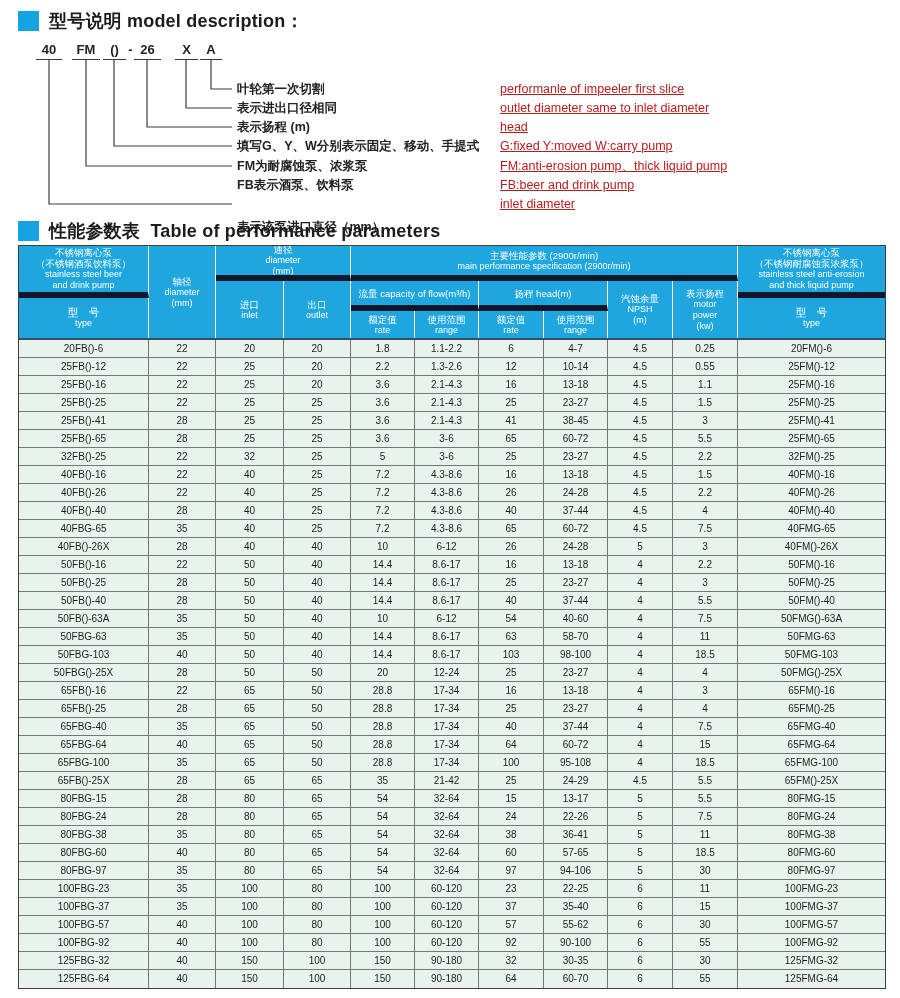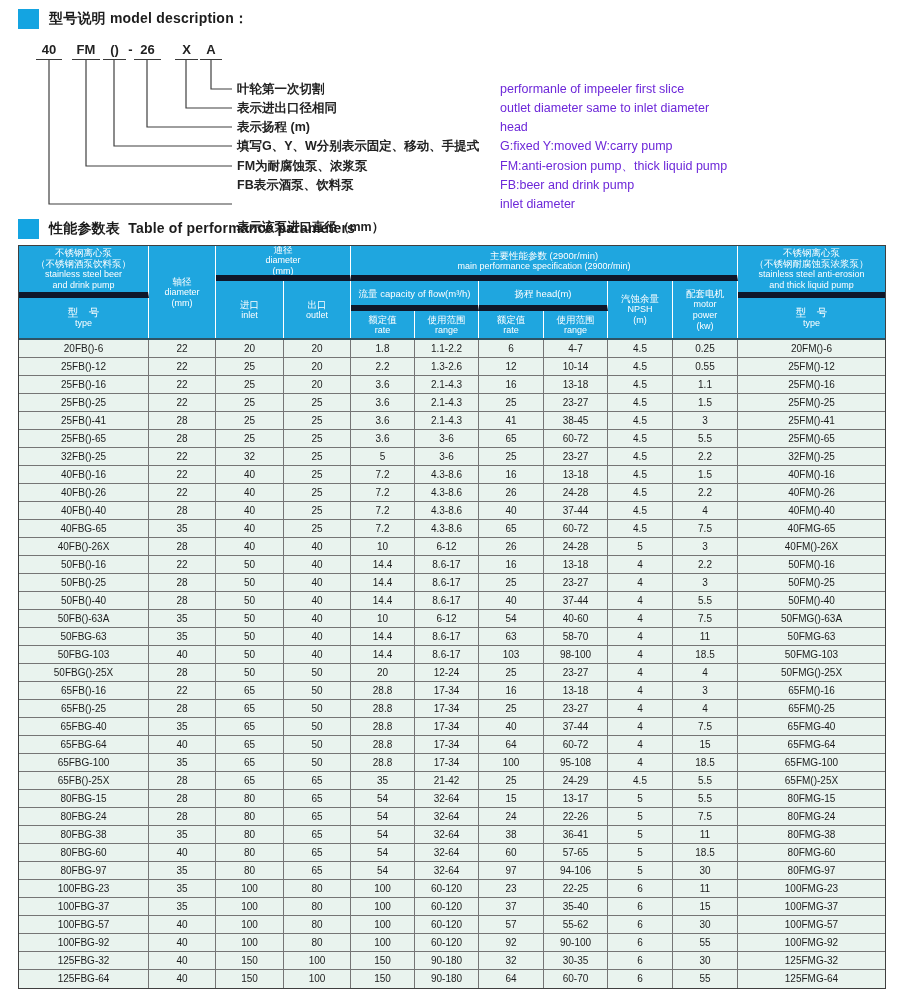--- a/index.html
+++ b/index.html
@@ -3,33 +3,33 @@
 <meta charset="utf-8">
 <style>
   html,body{margin:0;padding:0;}
   body{
     width:900px;height:998px;position:relative;background:#ffffff;
     font-family:"Liberation Sans","DejaVu Sans",sans-serif;color:#1a1a1a;
     overflow:hidden;
   }
   .section-title{position:absolute;left:18px;display:flex;align-items:center;gap:10px;}
   .bullet{width:21px;height:20px;background:#14a4e1;flex:0 0 auto;}
-  .title-text{font-size:14px;font-weight:bold;color:#1c1c1c;letter-spacing:.2px;}
+  .title-text{font-size:18px;font-weight:bold;color:#1c1c1c;letter-spacing:.2px;}
   .title-text .en{font-weight:bold;}
 
   
   #diagram{position:absolute;left:0;top:38px;width:900px;height:180px;}
   #diagram svg{position:absolute;left:0;top:0;}
   .code{
     position:absolute;top:4px;height:17px;text-align:center;
     font-size:13px;font-weight:bold;color:#222;border-bottom:1.5px solid #3a3a3a;
   }
   .code.nounder{border-bottom:none;}
   .dlabel{position:absolute;height:16px;line-height:16px;font-size:12.5px;color:#222;font-weight:bold;white-space:nowrap;}
-  .dlabel.en{font-weight:normal;color:#6d28d9;}
+  .dlabel.en{font-weight:normal;color:#b91c1c;text-decoration:underline;}
 
   
   #ptable{
     position:absolute;left:18px;top:245px;width:866px;
     border:1px solid #3f3f3f;background:#fff;
   }
   .thead{
     display:grid;
     grid-template-columns:130px 67px 68px 67px 64px 64px 65px 64px 65px 65px 147px;
     grid-template-rows:35px 17px 13px 27px;
@@ -189,21 +189,21 @@
     <div class="hcell h-range2 hb0">
       <span class="s">使用范围</span>
       <span class="s en">range</span>
     </div>
     <div class="hcell h-npsh hb0">
       <span class="s">汽蚀余量</span>
       <span class="s en">NPSH</span>
       <span class="s en">(m)</span>
     </div>
     <div class="hcell h-motor hb0">
-      <span class="s">配套电机</span>
+      <span class="s">表示扬程</span>
       <span class="s en">motor</span>
       <span class="s en">power</span>
       <span class="s en">(kw)</span>
     </div>
     <div class="hcell h-fmname hr0">
       <span class="s">不锈钢离心泵</span>
       <span class="s">（不锈钢耐腐蚀泵浓浆泵）</span>
       <span class="s en">stainless steel anti-erosion</span>
       <span class="s en">and thick liquid pump</span>
     </div>

